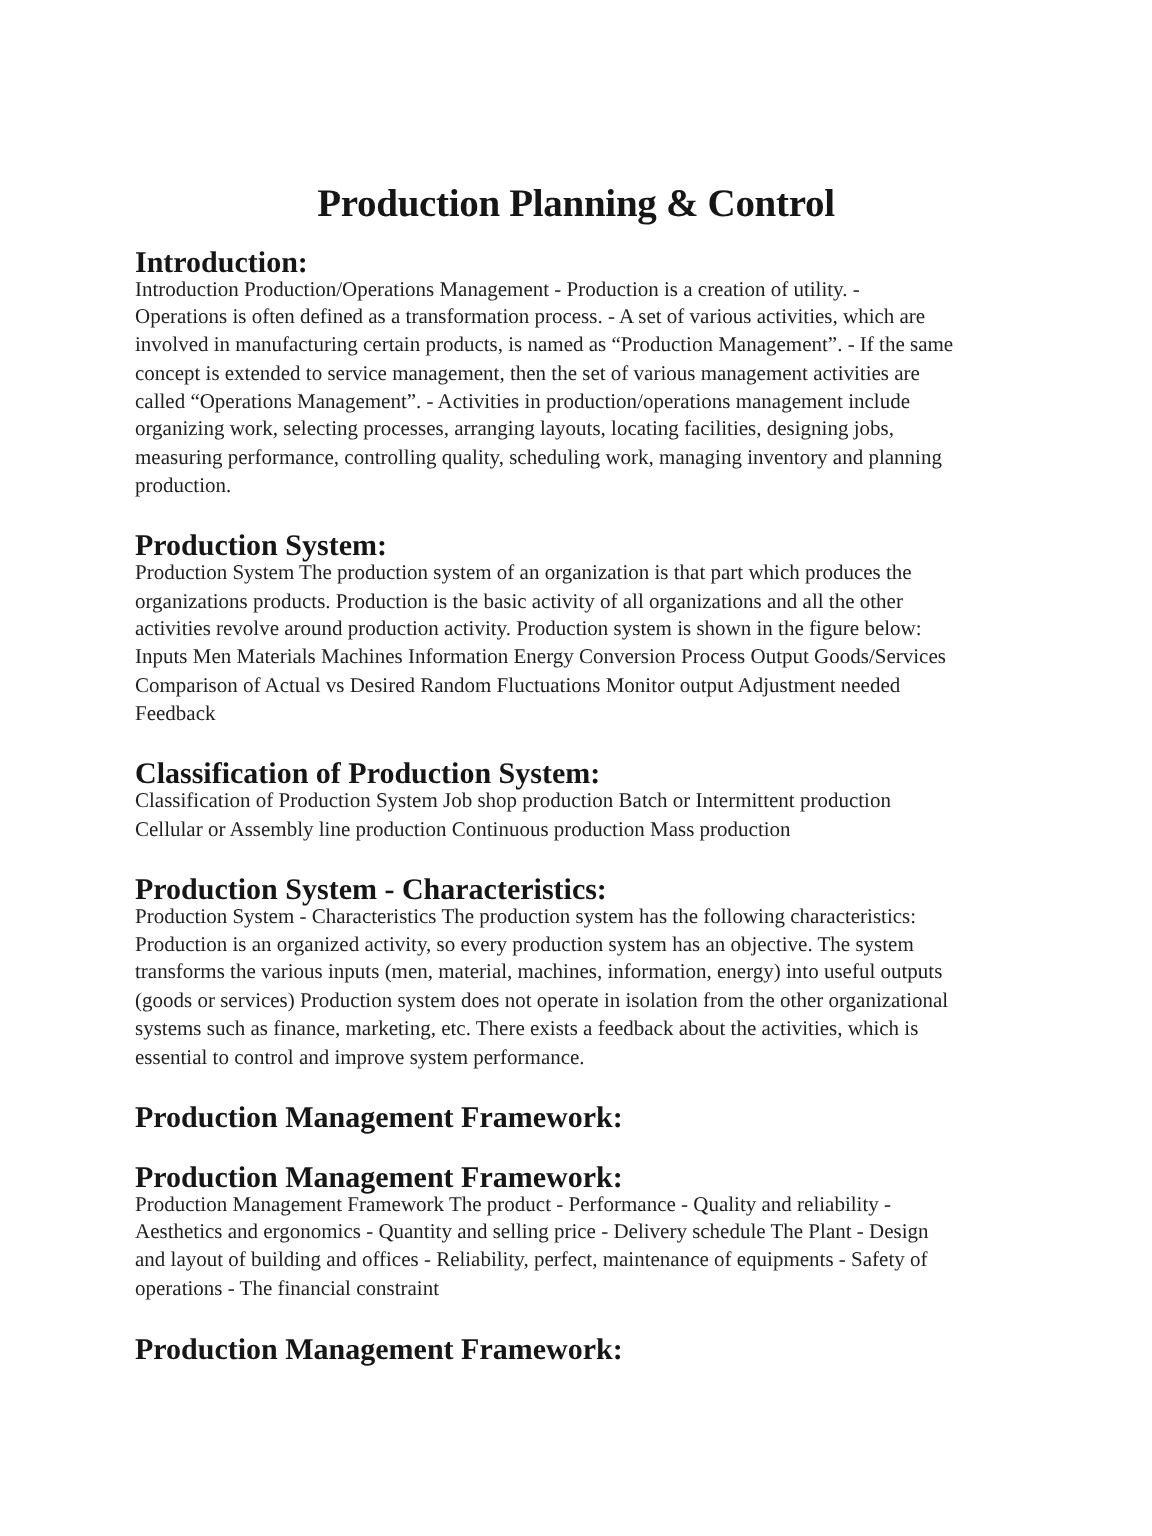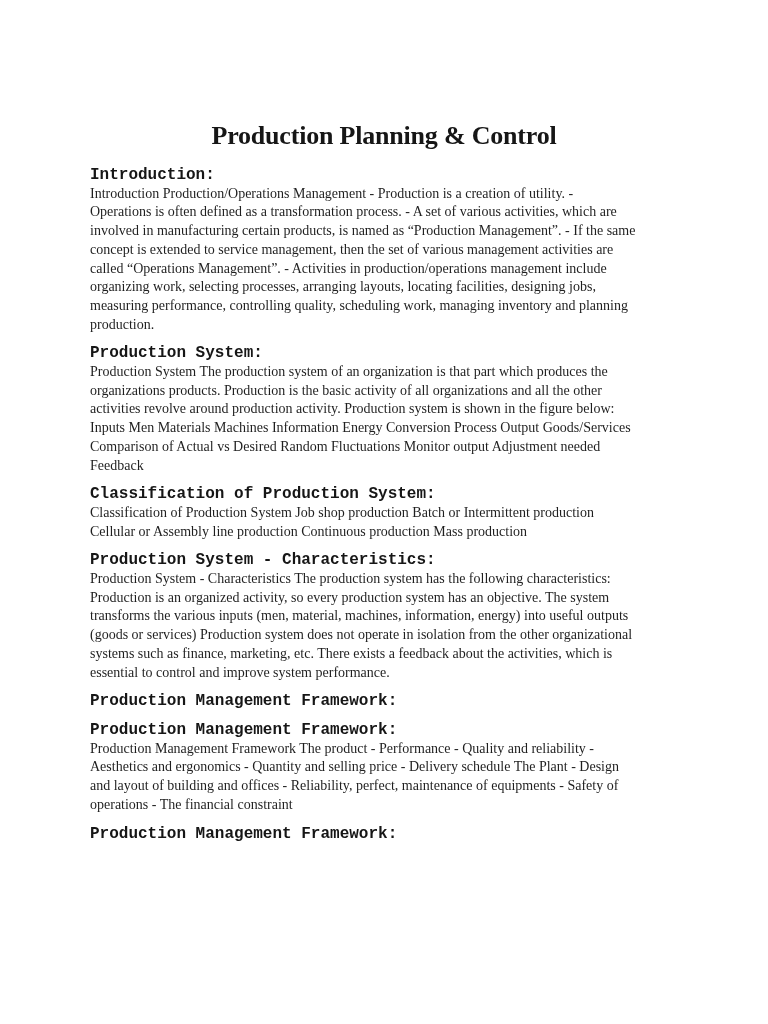--- a/index.html
+++ b/index.html
@@ -25,28 +25,27 @@
     width: 588px;
     margin: 0 0 14px 0;
     font-size: 26px;
     line-height: 32px;
     font-weight: bold;
     text-align: center;
     letter-spacing: -0.2px;
     color: #161616;
   }
   .section + .section {
-    margin-top: 10px;
+    margin-top: 21px;
   }
   .section-heading {
-    font-size: 16px;
+    font-size: 20px;
     line-height: 18.7px;
     font-weight: bold;
     color: #161616;
-    font-family: Liberation Mono, monospace;
   }
   .section-body {
     font-size: 14px;
     line-height: 18.7px;
     white-space: pre-line;
     width: 600px;
     color: #1f1f1f;
   }
 </style>
 </head>

